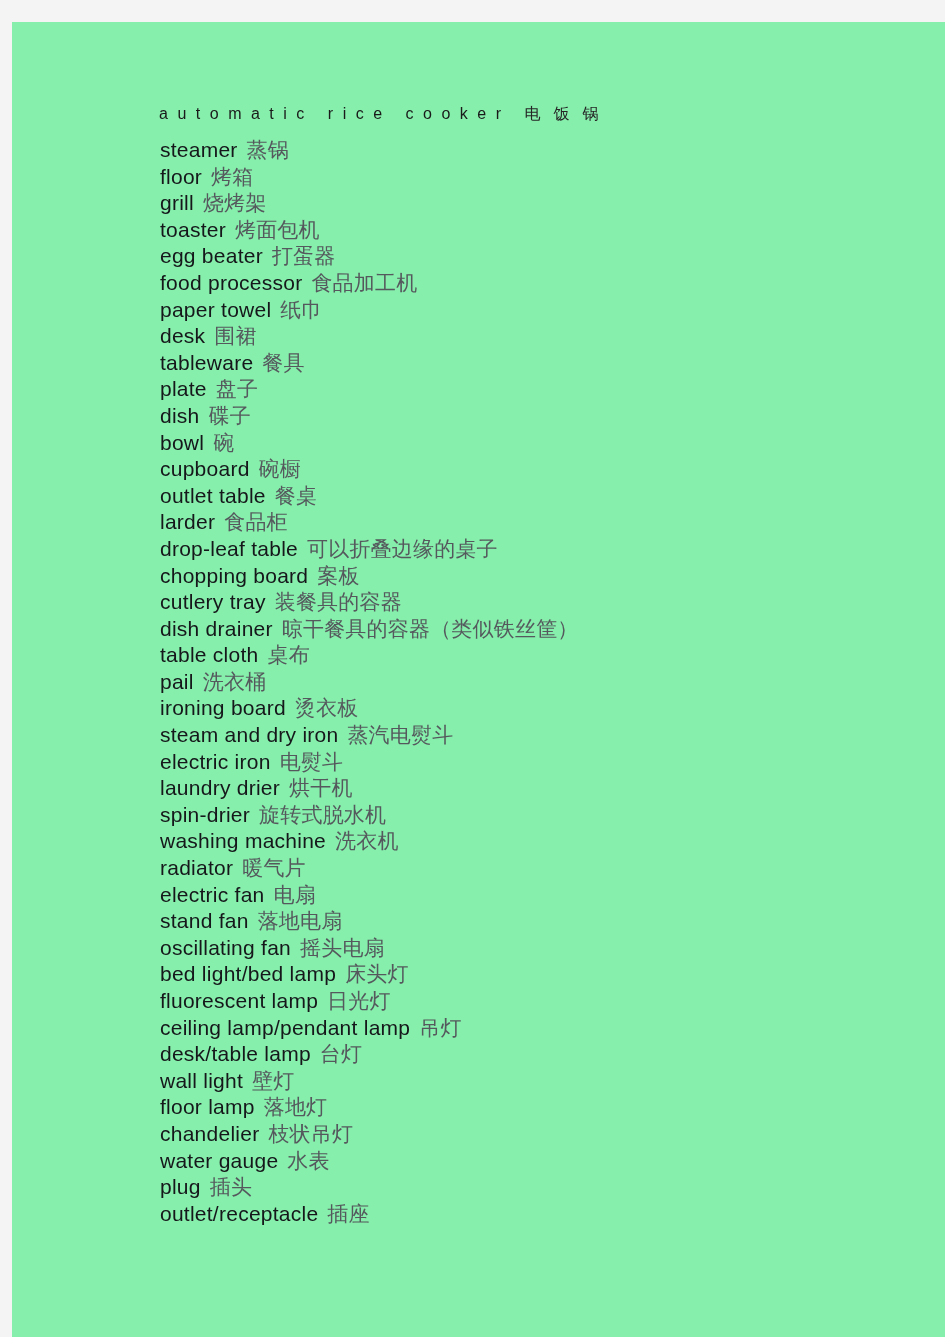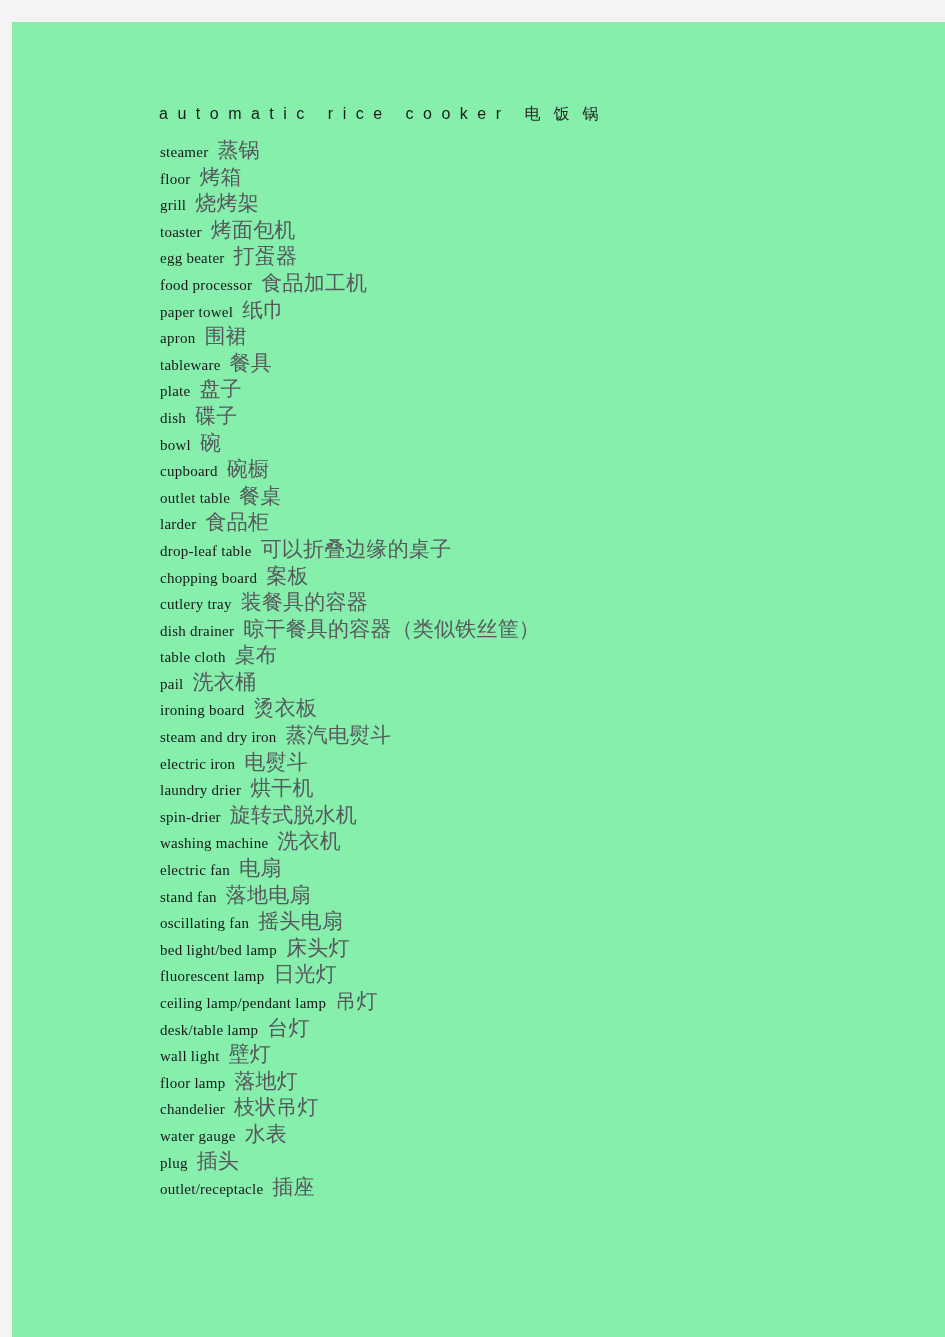--- a/index.html
+++ b/index.html
@@ -60,23 +60,23 @@
   }
 
   .entry {
     font-size: 15px;
     line-height: 24.6px;
     white-space: nowrap;
   }
 
   .en {
     color: #15171a;
-    font-family: Liberation Serif, serif;
+    font-family: Liberation Sans, sans-serif;
     letter-spacing: 0.25px;
-    font-size: 15px;
+    font-size: 21px;
   }
 
   .zh {
     color: #55595d;
     font-family: "DejaVu Sans", "Liberation Sans", sans-serif;
     font-size: 21px;
     margin-left: 9px;
     letter-spacing: 0.2px;
   }
 </style>
@@ -91,40 +91,41 @@
     </div>
 
     <ul class="entry-list" id="entry-list">
         <li class="entry"><span class="en">steamer</span><span class="zh">蒸锅</span></li>
         <li class="entry"><span class="en">floor</span><span class="zh">烤箱</span></li>
         <li class="entry"><span class="en">grill</span><span class="zh">烧烤架</span></li>
         <li class="entry"><span class="en">toaster</span><span class="zh">烤面包机</span></li>
         <li class="entry"><span class="en">egg beater</span><span class="zh">打蛋器</span></li>
         <li class="entry"><span class="en">food processor</span><span class="zh">食品加工机</span></li>
         <li class="entry"><span class="en">paper towel</span><span class="zh">纸巾</span></li>
-        <li class="entry"><span class="en">apron</span><span class="zh">围裙</span></li>
+        <li class="entry"><span class="en">desk</span><span class="zh">围裙</span></li>
         <li class="entry"><span class="en">tableware</span><span class="zh">餐具</span></li>
         <li class="entry"><span class="en">plate</span><span class="zh">盘子</span></li>
         <li class="entry"><span class="en">dish</span><span class="zh">碟子</span></li>
         <li class="entry"><span class="en">bowl</span><span class="zh">碗</span></li>
         <li class="entry"><span class="en">cupboard</span><span class="zh">碗橱</span></li>
         <li class="entry"><span class="en">outlet table</span><span class="zh">餐桌</span></li>
         <li class="entry"><span class="en">larder</span><span class="zh">食品柜</span></li>
         <li class="entry"><span class="en">drop-leaf table</span><span class="zh">可以折叠边缘的桌子</span></li>
         <li class="entry"><span class="en">chopping board</span><span class="zh">案板</span></li>
         <li class="entry"><span class="en">cutlery tray</span><span class="zh">装餐具的容器</span></li>
         <li class="entry"><span class="en">dish drainer</span><span class="zh">晾干餐具的容器（类似铁丝筐）</span></li>
         <li class="entry"><span class="en">table cloth</span><span class="zh">桌布</span></li>
         <li class="entry"><span class="en">pail</span><span class="zh">洗衣桶</span></li>
         <li class="entry"><span class="en">ironing board</span><span class="zh">烫衣板</span></li>
         <li class="entry"><span class="en">steam and dry iron</span><span class="zh">蒸汽电熨斗</span></li>
         <li class="entry"><span class="en">electric iron</span><span class="zh">电熨斗</span></li>
         <li class="entry"><span class="en">laundry drier</span><span class="zh">烘干机</span></li>
         <li class="entry"><span class="en">spin-drier</span><span class="zh">旋转式脱水机</span></li>
         <li class="entry"><span class="en">washing machine</span><span class="zh">洗衣机</span></li>
+        <li class="entry"><span class="en">radiator</span><span class="zh">暖气片</span></li>
         <li class="entry"><span class="en">electric fan</span><span class="zh">电扇</span></li>
         <li class="entry"><span class="en">stand fan</span><span class="zh">落地电扇</span></li>
         <li class="entry"><span class="en">oscillating fan</span><span class="zh">摇头电扇</span></li>
         <li class="entry"><span class="en">bed light/bed lamp</span><span class="zh">床头灯</span></li>
         <li class="entry"><span class="en">fluorescent lamp</span><span class="zh">日光灯</span></li>
         <li class="entry"><span class="en">ceiling lamp/pendant lamp</span><span class="zh">吊灯</span></li>
         <li class="entry"><span class="en">desk/table lamp</span><span class="zh">台灯</span></li>
         <li class="entry"><span class="en">wall light</span><span class="zh">壁灯</span></li>
         <li class="entry"><span class="en">floor lamp</span><span class="zh">落地灯</span></li>
         <li class="entry"><span class="en">chandelier</span><span class="zh">枝状吊灯</span></li>

